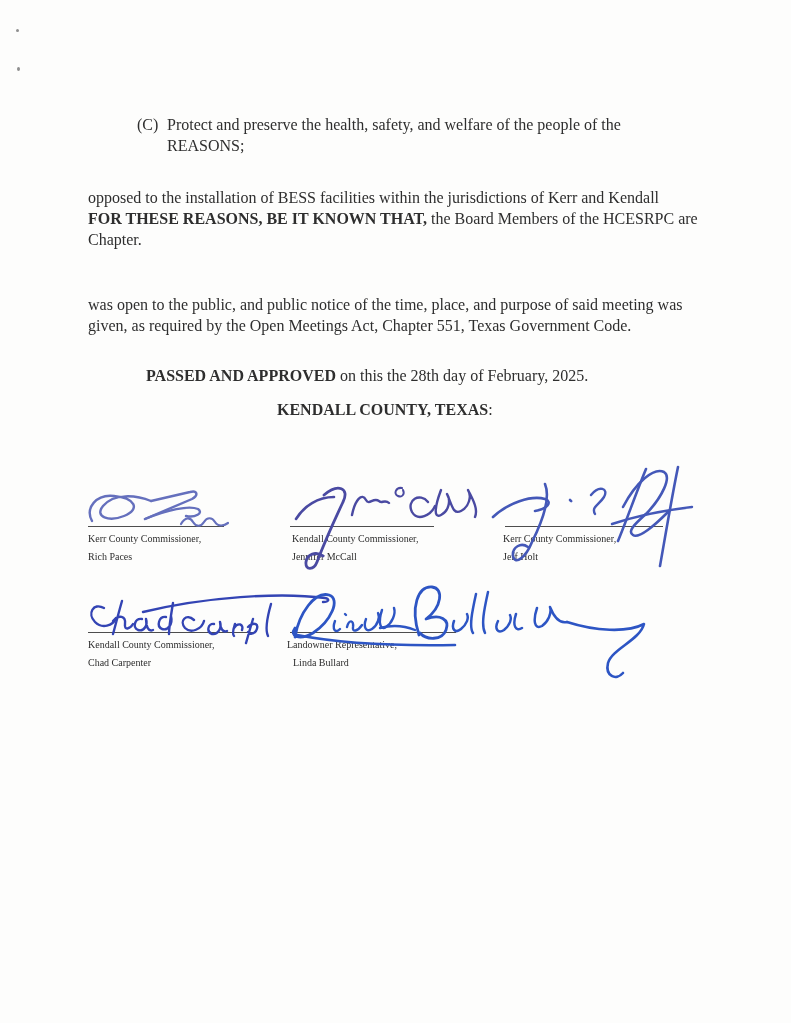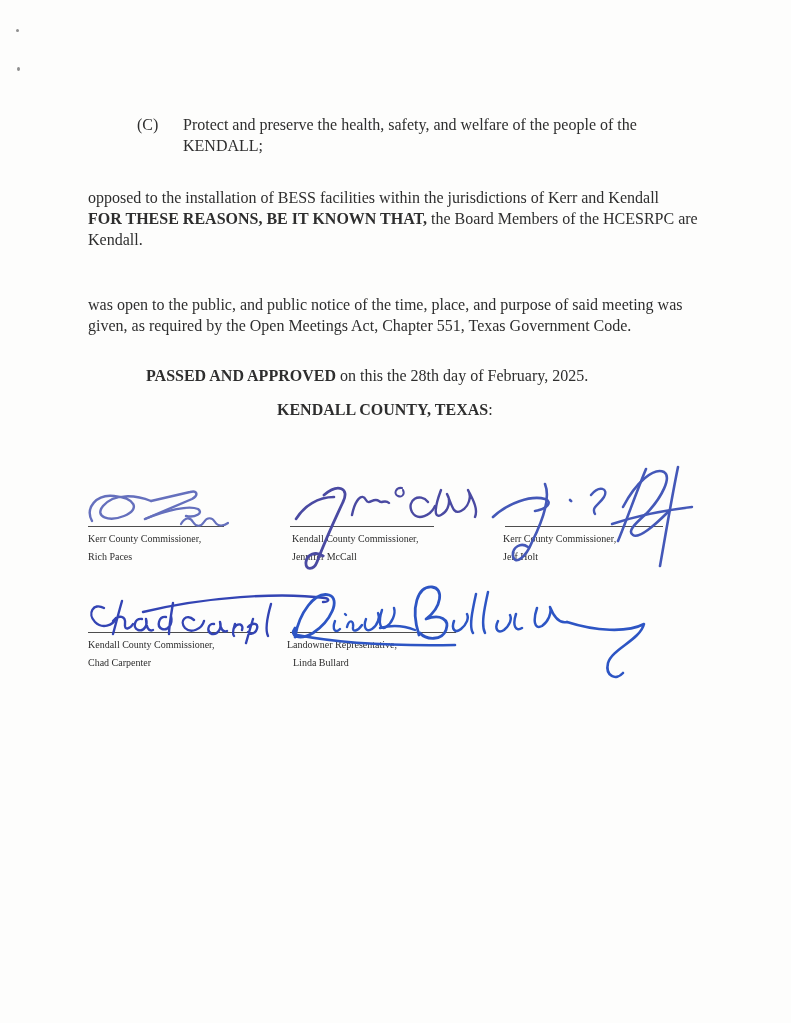--- a/index.html
+++ b/index.html
@@ -27,30 +27,30 @@
 </head>
 <body>
 
 <div class="page">
 
   <div class="speck" style="left:16px;top:29px;width:3px;height:3px;"></div>
   <div class="speck" style="left:17px;top:67px;width:3px;height:4px;"></div>
 
   <div class="abs" style="left:0;top:114px;width:791px;">
     <div class="tline abs" style="left:137px;top:0;">(C)</div>
-    <div class="abs" style="left:183px;top:0;">
+    <div class="abs" style="left:167px;top:0;">
       <div class="tline">Protect and preserve the health, safety, and welfare of the people of the</div>
-      <div class="tline">KENDALL;</div>
+      <div class="tline">REASONS;</div>
     </div>
   </div>
 
   <div class="abs" style="left:88px;top:187px;">
     <div class="tline">opposed to the installation of BESS facilities within the jurisdictions of Kerr and Kendall</div>
     <div class="tline"><span class="b">FOR THESE REASONS, BE IT KNOWN THAT,</span><span> the Board Members of the HCESRPC are</span></div>
-    <div class="tline">Kendall.</div>
+    <div class="tline">Chapter.</div>
   </div>
 
   <div class="abs" style="left:88px;top:294px;">
     <div class="tline">was open to the public, and public notice of the time, place, and purpose of said meeting was</div>
     <div class="tline">given, as required by the Open Meetings Act, Chapter 551, Texas Government Code.</div>
   </div>
 
   <div class="tline abs" style="left:146px;top:365px;">
     <span class="b">PASSED AND APPROVED</span><span> on this the 28th day of February, 2025.</span>
   </div>

